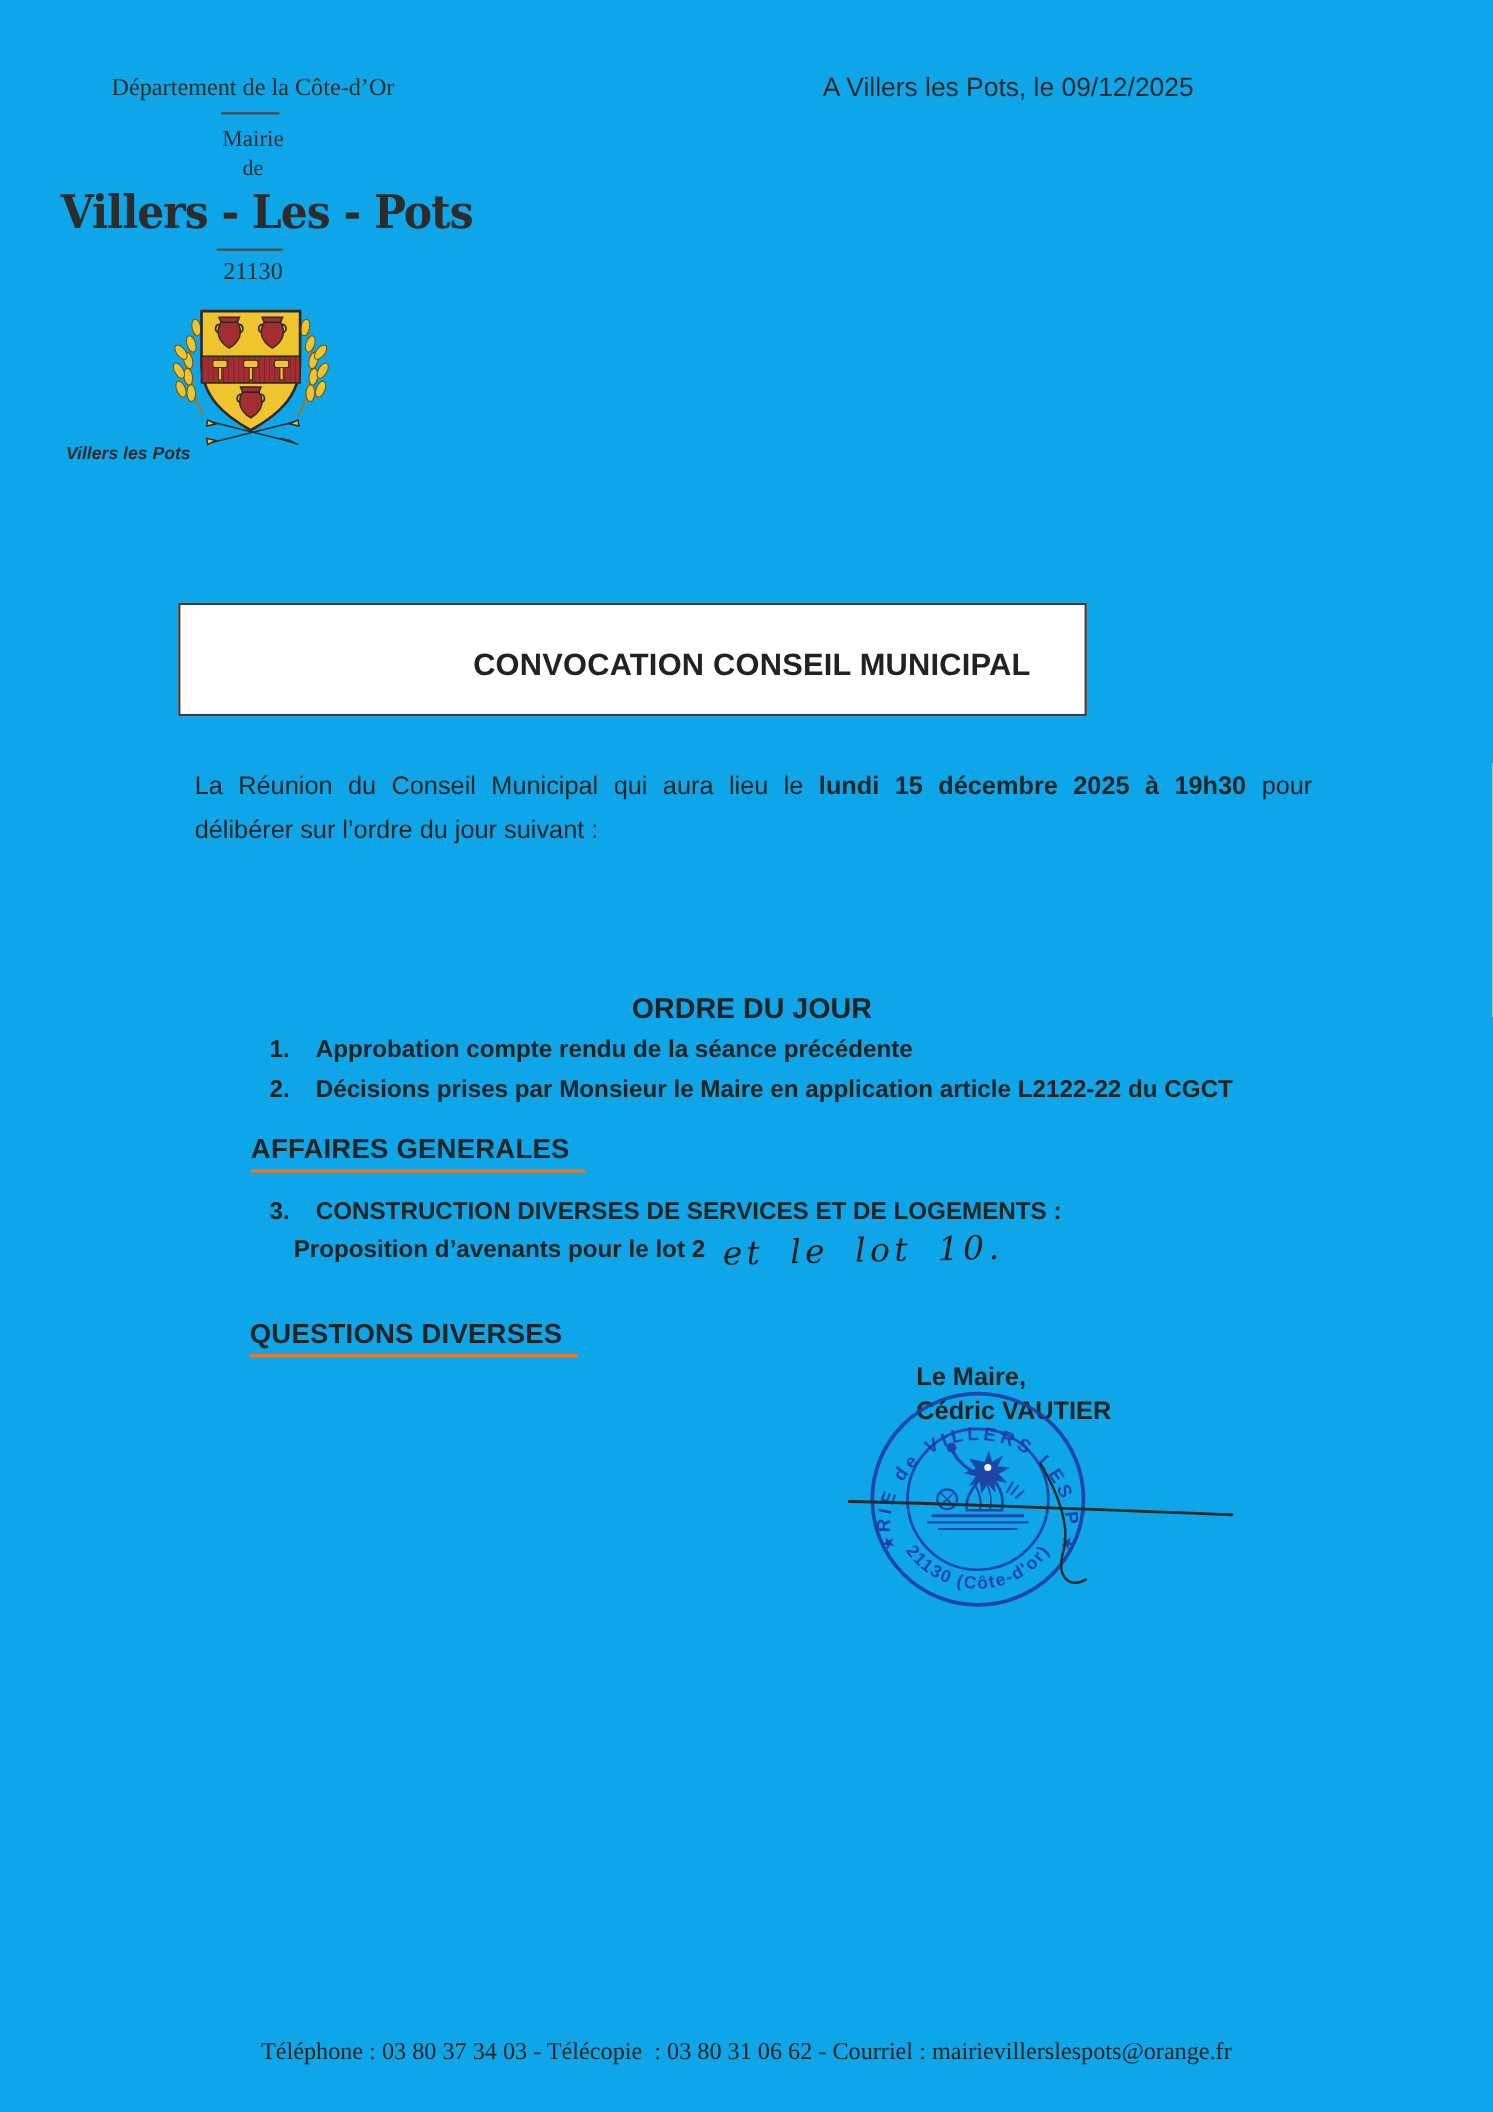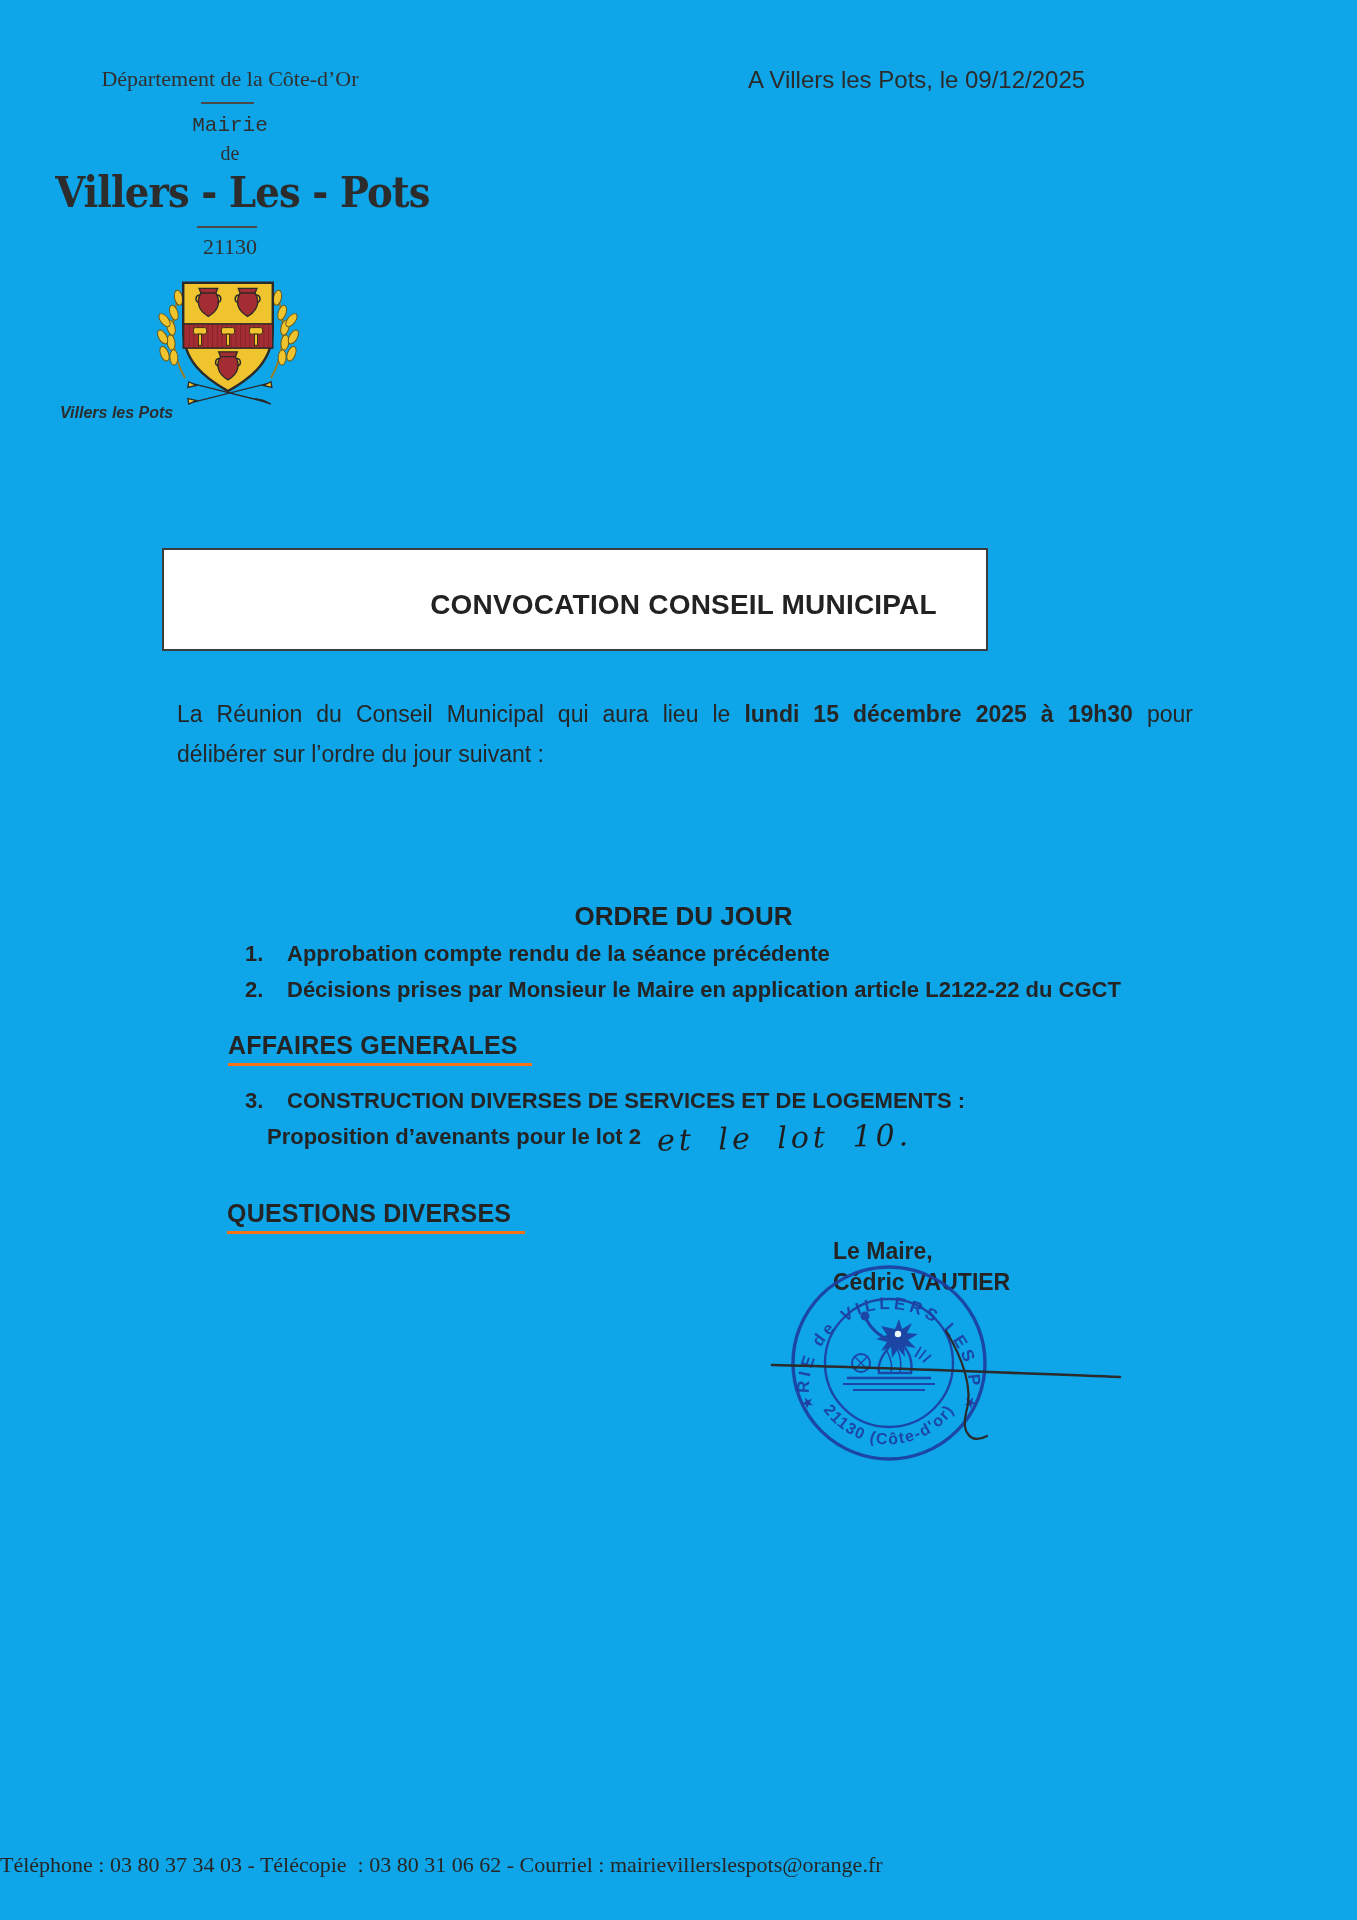--- a/index.html
+++ b/index.html
@@ -8,21 +8,21 @@
     position:relative; width:1357px; height:1920px; margin:0 auto;
     background:#0ea5e9; overflow:hidden;
     font-family:"Liberation Sans", sans-serif; color:#262626;
   }
   .abs { position:absolute; }
 
   
   .serif { font-family:"Liberation Serif", serif; color:#30302f; }
   .dept      { left:60px;  top:66px;  width:340px; text-align:center; font-size:22px; }
   .rule1     { left:201px; top:102px; width:53px;  height:2px; background:#4a4a4a; }
-  .mairie    { left:60px;  top:114px; width:340px; text-align:center; font-size:21px;font-family:Liberation Mono, monospace; }
+  .mairie    { left:60px;  top:114px; width:340px; text-align:center; font-size:21px; }
   .de-word   { left:60px;  top:142px; width:340px; text-align:center; font-size:20px; }
   .commune   {
     left:40px; top:168px; width:380px; text-align:center;
     font-family:"DejaVu Serif", serif; font-weight:bold; font-size:42px;
     color:#2c2c2c; transform:scaleX(0.92); letter-spacing:-1px; white-space:nowrap;
   }
   .rule2     { left:197px; top:226px; width:60px; height:2px; background:#4a4a4a; }
   .cp        { left:60px;  top:234px; width:340px; text-align:center; font-size:22px; }
   .arms      { left:146px; top:266px; }
   .arms-cap  {
@@ -63,21 +63,21 @@
   }
   .questions { left:227px; top:1199px; }
 
   
   .sig-block { left:833px; top:1236px; font-weight:700; font-size:23px; line-height:31px; color:#242424; }
   .stamp-wrap { left:786px; top:1260px; width:206px; height:206px; }
   .sig-stroke-wrap { left:610px; top:1295px; width:580px; height:180px; z-index:5; }
 
   
   .footer {
-    left:0; top:1852px; width:1357px; 
+    left:0; top:1852px; width:1357px; text-align:center;
     font-family:"Liberation Serif", serif; font-size:22px; color:#262625;
     white-space:pre;
   }
 </style>
 </head>
 <body>
 
 <div class="page">
 
   <div class="abs serif dept">Département de la Côte-d’Or</div>

